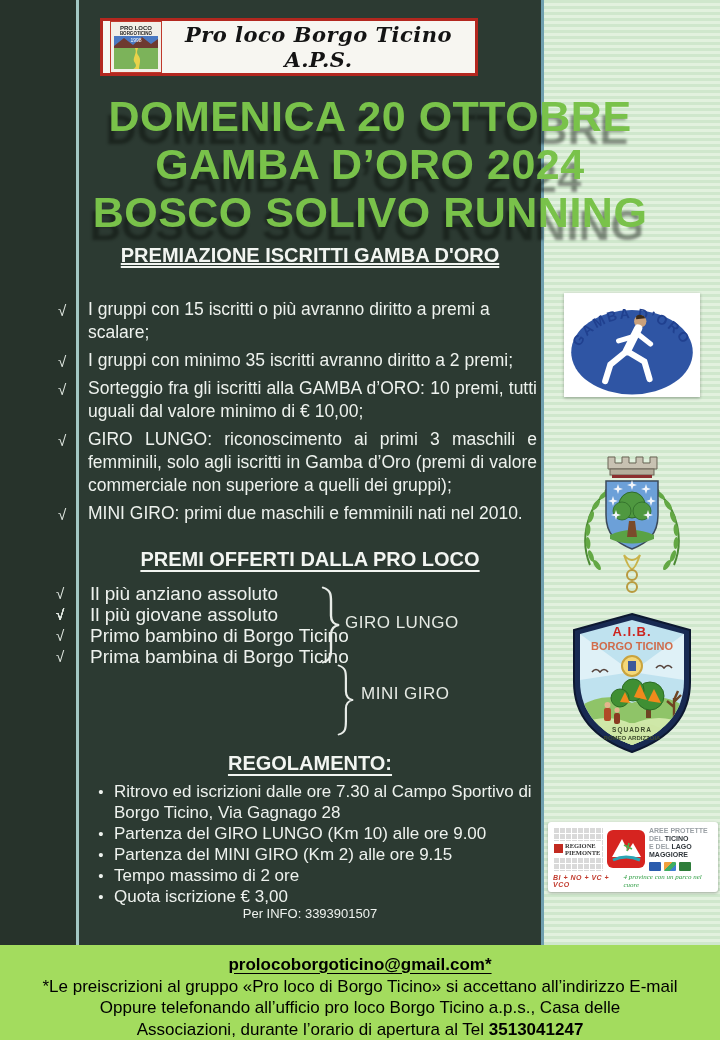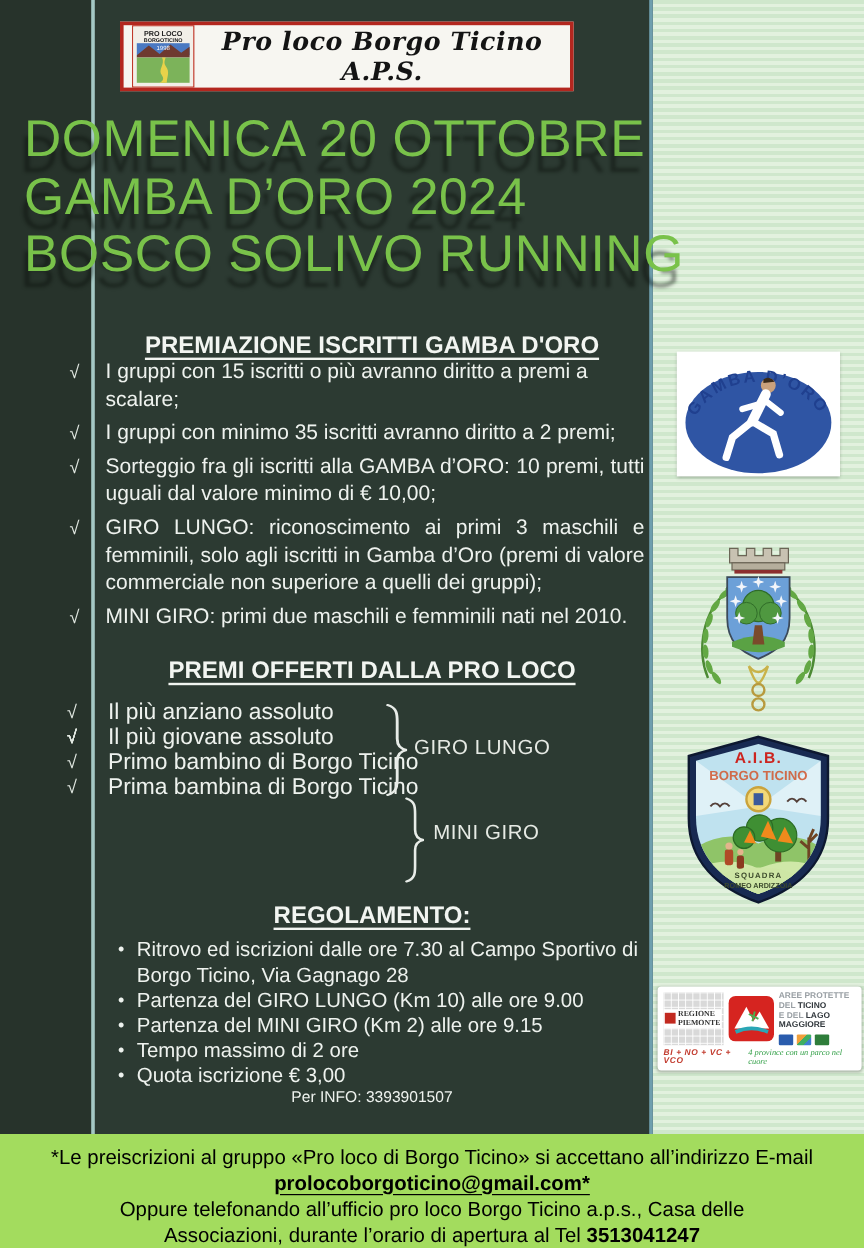--- a/index.html
+++ b/index.html
@@ -14,29 +14,29 @@
   .v-right{position:absolute;left:541px;top:0;width:3px;height:945px;background:#6f9fae;z-index:2;}
 
   
   .header-card{position:absolute;left:100px;top:18px;width:378px;height:58px;background:#f7f6f1;
         border:3px solid #b3271f;box-sizing:border-box;display:flex;align-items:center;z-index:4;}
   .proloco-logo{margin-left:7px;flex:0 0 auto;border:1px solid #c0392b;}
   .org-name{flex:1;text-align:center;font-family:"DejaVu Serif",serif;font-style:italic;
         font-weight:700;font-size:21px;color:#141414;letter-spacing:0.5px;}
 
   
-  .title{position:absolute;left:20px;top:92px;width:700px;text-align:left;z-index:5;
-        font-weight:400;font-size:43px;line-height:48px;letter-spacing:0.5px;color:#79c24a;
+  .title{position:absolute;left:20px;top:92px;width:700px;text-align:center;z-index:5;
+        font-weight:700;font-size:43px;line-height:48px;letter-spacing:0.5px;color:#79c24a;
         text-shadow:-3px 13px 3px rgba(8,14,9,0.45);}
 
   
   .h1{position:absolute;left:79px;width:462px;text-align:center;color:#f2f5f1;
         font-weight:700;font-size:20px;z-index:3;}
   .h1 .und{text-decoration:underline;text-underline-offset:4px;text-decoration-thickness:2px;}
-  .h-premiazione{top:277px;}
+  .h-premiazione{top:244px;text-decoration:underline;}
   .h-premi{top:548px;}
   .h-reg{top:752px;}
 
   
   .list1{position:absolute;left:0;top:298px;width:543px;z-index:3;}
   .list1 .lrow{position:relative;margin:0 6px 5px 88px;color:#eef2ee;
         font-size:17.5px;line-height:23px;}
   .list1 .just{text-align:justify;}
   .chk{position:absolute;left:-38px;top:1px;width:24px;text-align:center;
         color:#e2e9e2;font-size:15px;}
@@ -325,19 +325,19 @@
         </div>
       </div>
     </div>
     <div class="parchi-bottom">
       <span class="prov">BI + NO + VC + VCO</span>
       <span class="slogan">4 province con un parco nel cuore</span>
     </div>
   </div>
 
   <div class="footer">
+    <div><span class="femail">prolocoborgoticino@gmail.com*</span></div>
     <div>*Le preiscrizioni al gruppo «Pro loco di Borgo Ticino» si accettano all’indirizzo E-mail</div>
-    <div><span class="femail">prolocoborgoticino@gmail.com*</span></div>
     <div>Oppure telefonando all’ufficio pro loco Borgo Ticino a.p.s., Casa delle</div>
     <div><span>Associazioni, durante l’orario di apertura al Tel </span><span class="fbold">3513041247</span></div>
   </div>
 
 </div>
 
 </body></html>

